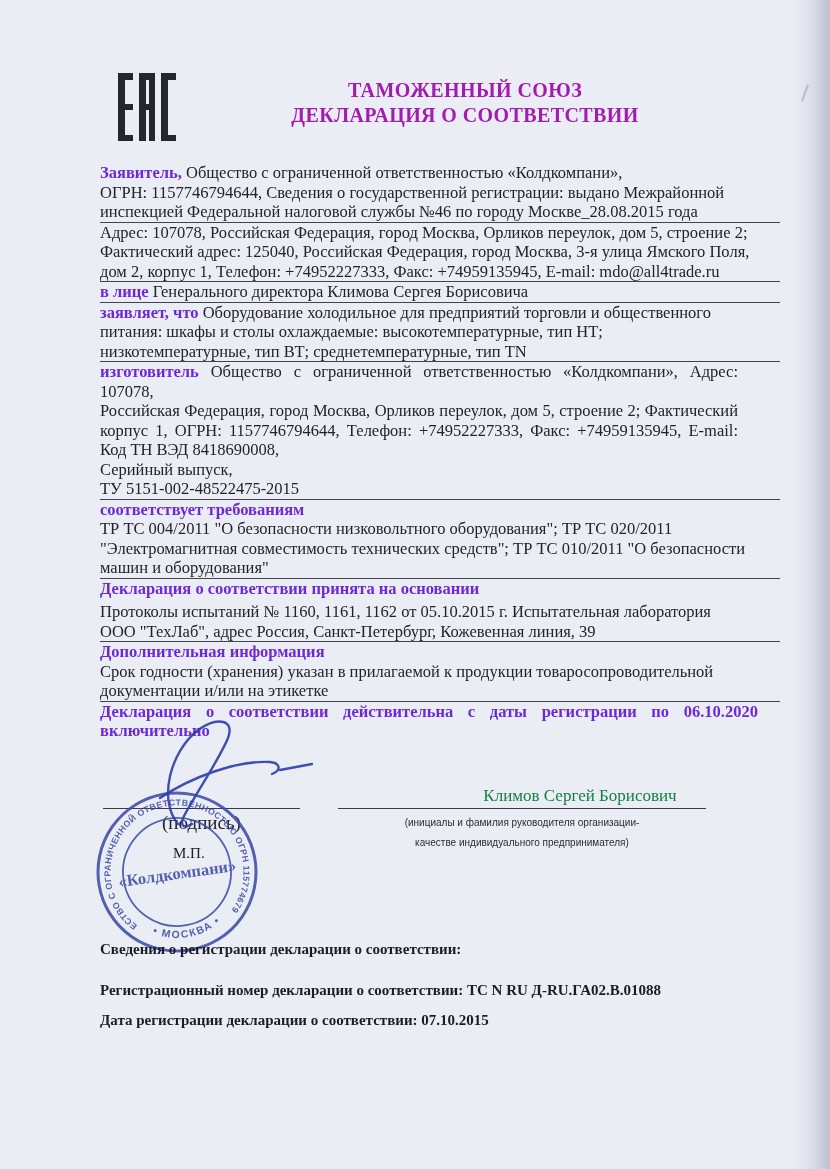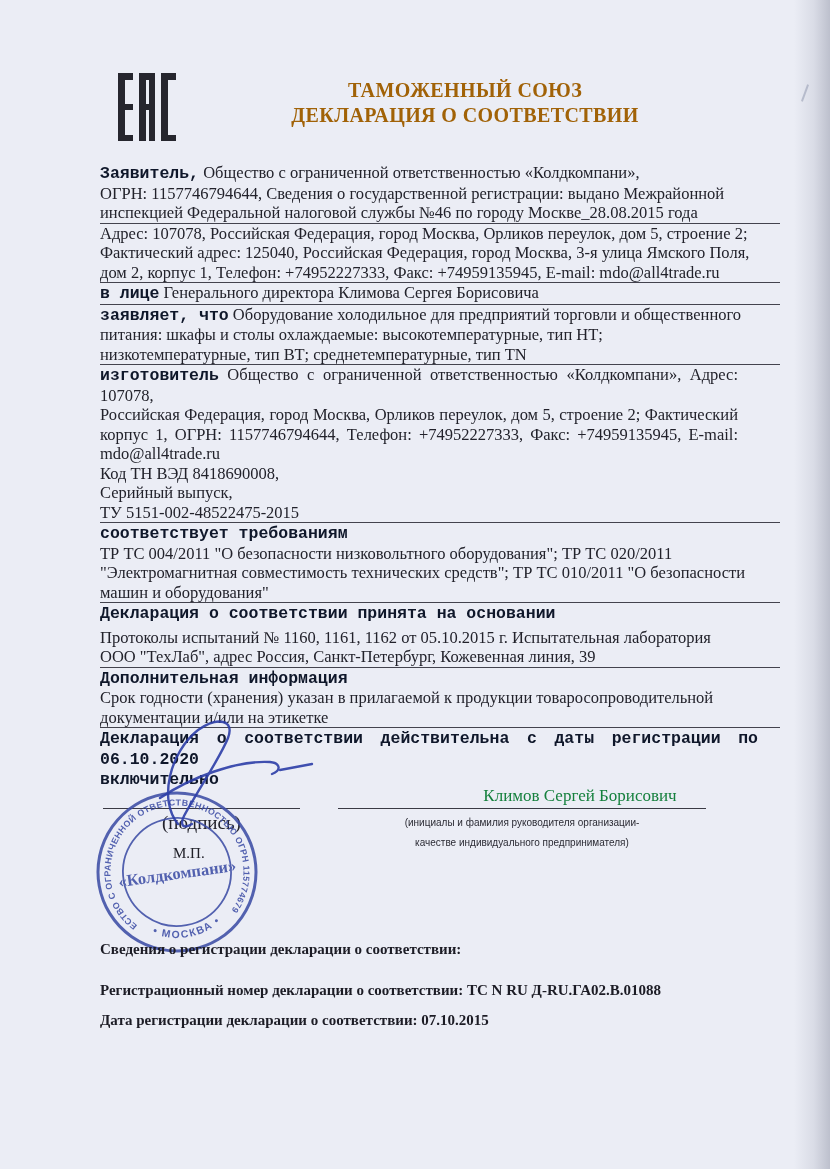--- a/index.html
+++ b/index.html
@@ -4,28 +4,28 @@
 <style>
   html,body{margin:0;padding:0;}
   .page{position:relative;width:830px;height:1169px;background:#ebedf5;overflow:hidden;
         font-family:"Liberation Serif",serif;color:#22222b;}
   .edge-shadow{position:absolute;top:0;right:0;width:36px;height:100%;
         background:linear-gradient(to right,rgba(110,116,140,0),rgba(110,116,140,.14) 55%,rgba(82,88,112,.30));}
   .scratch{position:absolute;left:804px;top:84px;width:2px;height:18px;background:#9aa0b5;opacity:.6;transform:rotate(20deg);}
   
   .eac{position:absolute;left:118px;top:73px;}
   .title{position:absolute;left:180px;top:78px;width:570px;text-align:center;
-         font-weight:bold;font-size:20px;line-height:25px;color:#a16207;letter-spacing:.4px;}
+         font-weight:bold;font-size:20px;line-height:25px;color:#a21caf;letter-spacing:.4px;}
   
   .col{position:absolute;left:100px;top:163px;width:680px;font-size:16.5px;line-height:19.5px;}
   .sec{border-bottom:1px solid #43434e;padding-right:42px;}
   .sec.nosep{border-bottom:none;}
   .line{display:block;white-space:nowrap;}
   .just{display:block;text-align:justify;text-align-last:justify;}
-  b{font-weight:bold;color:#0f172a;font-family:Liberation Mono, monospace;}
+  b{font-weight:bold;color:#6d28d9;}
   .gap-top{margin-top:4px;}
   
   .sigline{position:absolute;height:0;border-top:1.5px solid #3a3a44;}
   .sigline.left{left:103px;top:808px;width:197px;}
   .sigline.right{left:338px;top:808px;width:368px;}
   .podpis{position:absolute;left:103px;top:812px;width:197px;text-align:center;font-size:19px;}
   .mp{position:absolute;left:173px;top:845px;font-size:15px;color:#202028;}
   .fio-name{position:absolute;left:390px;top:786px;width:380px;text-align:center;font-size:17px;color:#15803d;font-family:Liberation Serif, serif;}
   .fio-caption{position:absolute;left:338px;top:813px;width:368px;text-align:center;
                font-family:"Liberation Sans",sans-serif;font-size:10px;line-height:19.5px;color:#2b2b34;}
@@ -85,21 +85,21 @@
     </div>
 
     <div class="sec">
       <span class="line"><b>заявляет, что</b><span> Оборудование холодильное для предприятий торговли и общественного</span></span>
       <span><span class="line">питания: шкафы и столы охлаждаемые: высокотемпературные, тип НТ;</span><span class="line">низкотемпературные, тип ВТ; среднетемпературные, тип TN</span></span>
     </div>
 
     <div class="sec">
       <span class="just"><b>изготовитель</b><span> Общество с ограниченной ответственностью «Колдкомпани», Адрес: 107078,</span></span>
       <span><span class="just">Российская Федерация, город Москва, Орликов переулок, дом 5, строение 2; Фактический</span><span class="just">корпус 1, ОГРН: 1157746794644, Телефон: +74952227333, Факс: +74959135945, E-mail:</span></span>
-      <span><span class="line">mdo@all4trade.ru</span><span class="line">Код ТН ВЭД 8418690008,</span><span class="line">Серийный выпуск,</span><span class="line">ТУ 5151-002-48522475-2015</span></span>
+      <span><span class="line">Код ТН ВЭД 8418690008,</span><span class="line">Серийный выпуск,</span><span class="line">ТУ 5151-002-48522475-2015</span></span>
     </div>
 
     <div class="sec">
       <span class="line"><b>соответствует требованиям</b></span>
       <span><span class="line">ТР ТС 004/2011 "О безопасности низковольтного оборудования"; ТР ТС 020/2011</span><span class="line">"Электромагнитная совместимость технических средств"; ТР ТС 010/2011 "О безопасности</span><span class="line">машин и оборудования"</span></span>
     </div>
 
     <div class="sec">
       <span class="line"><b>Декларация о соответствии принята на основании</b></span>
       <span class="gap-top" style="display:block;">

